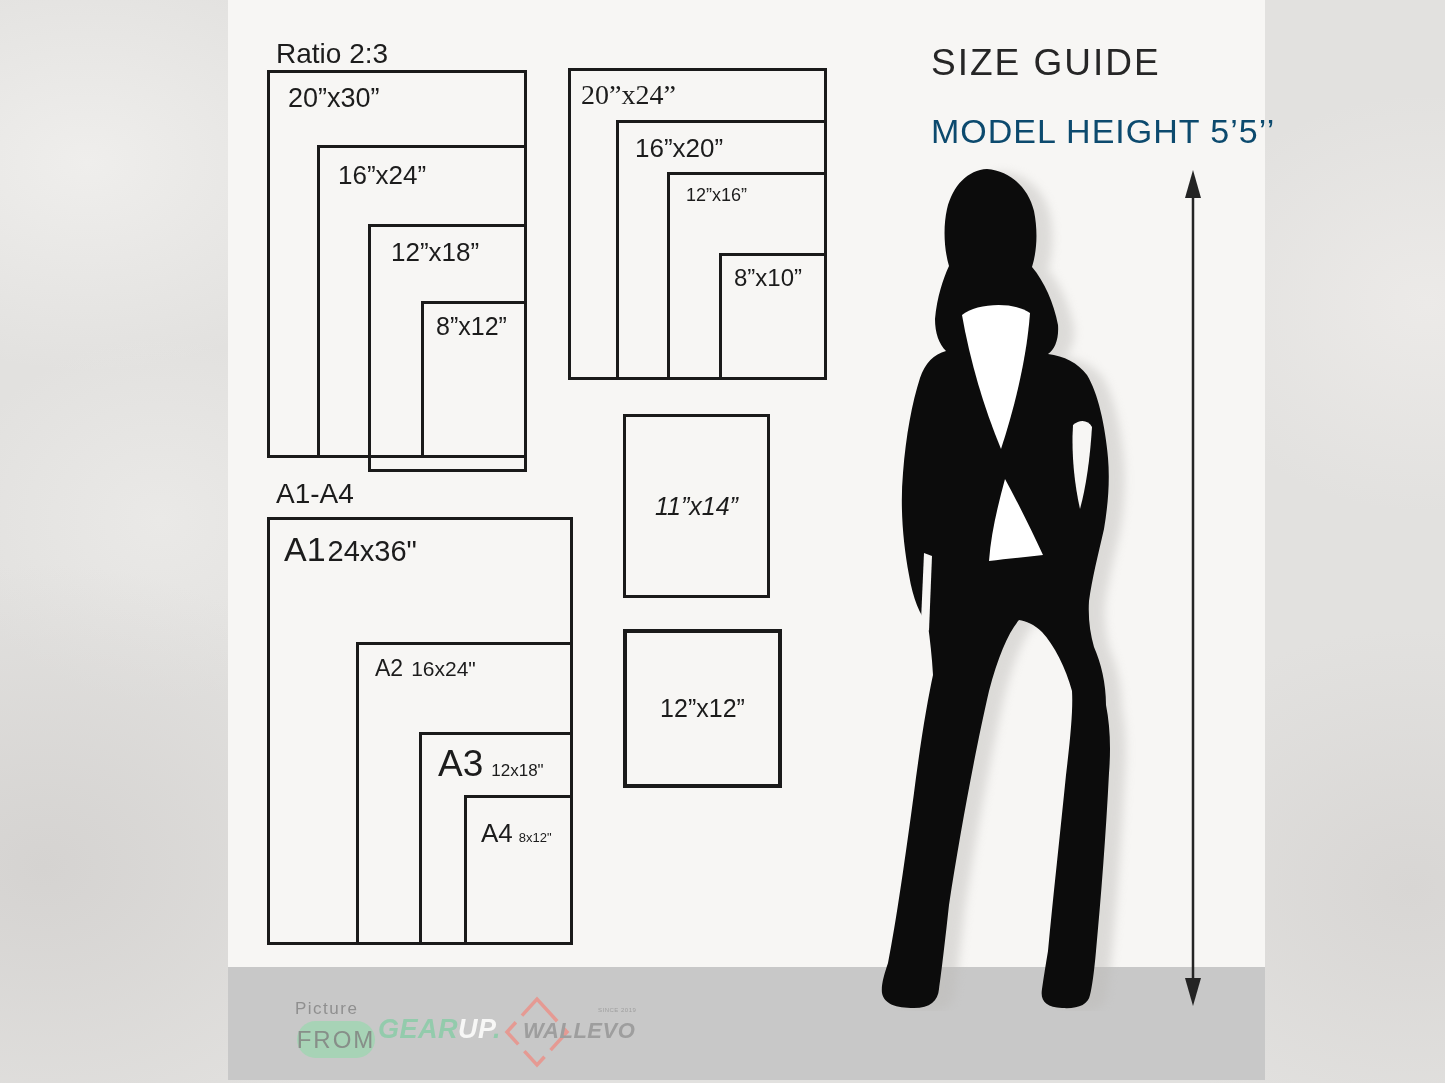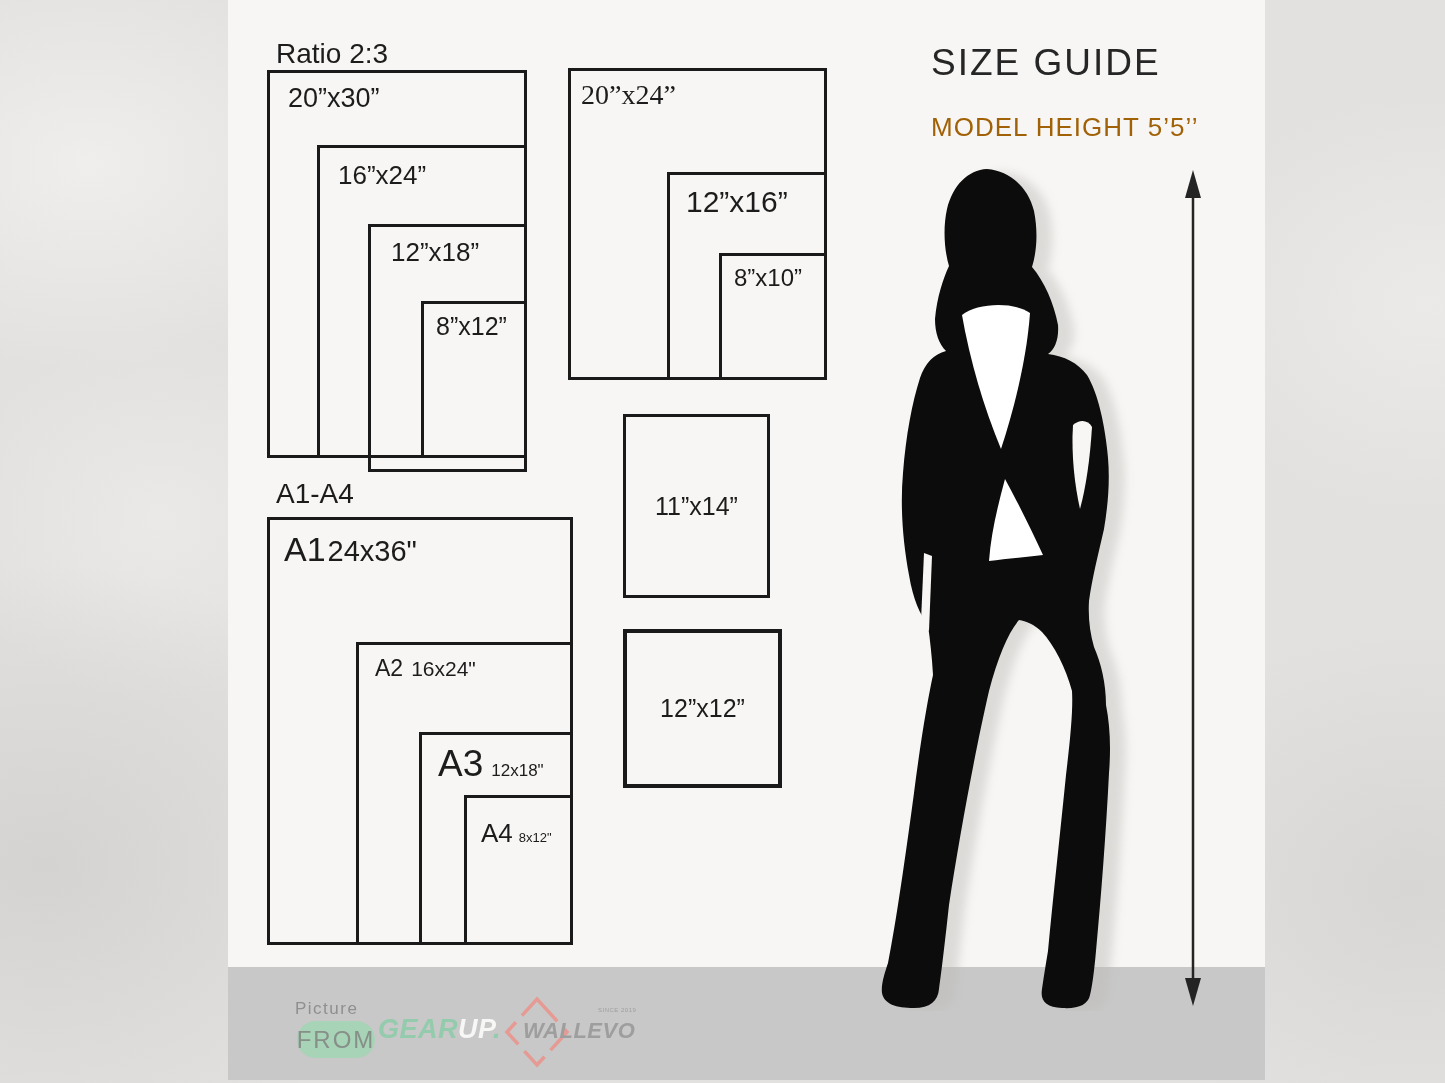--- a/index.html
+++ b/index.html
@@ -43,24 +43,24 @@
   .r23-2 .lab { margin:12px 0 0 18px; font-size:26px; }
   .r23-3 .lab { margin:10px 0 0 20px; font-size:26px; }
   .r23-4 .lab { margin:8px  0 0 12px; font-size:25px; }
   
   .g2-1 { left:568px; top:68px;  width:259px; height:312px; }
   .g2-2 { left:616px; top:120px; width:211px; height:260px; }
   .g2-3 { left:667px; top:172px; width:160px; height:208px; }
   .g2-4 { left:719px; top:253px; width:108px; height:127px; }
   .g2-1 .lab { margin:8px  0 0 10px; font-size:28px;font-family:Liberation Serif, serif; }
   .g2-2 .lab { margin:10px 0 0 16px; font-size:26px; }
-  .g2-3 .lab { margin:10px 0 0 16px; font-size:30px; }
+  .g2-3 .lab { margin:10px 0 0 16px; font-size:18px; }
   .g2-4 .lab { margin:8px  0 0 12px; font-size:24px; }
   
-  .sg-1 { left:623px; top:414px; width:147px; height:184px; display:flex; align-items:center; justify-content:center; }
+  .sg-1 { left:623px; top:414px; width:147px; height:184px; display:flex; align-items:center; justify-content:center;font-style:italic; }
   .sg-2 { left:623px; top:629px; width:159px; height:159px; border-width:4px; display:flex; align-items:center; justify-content:center; }
   .sg-1 .lab, .sg-2 .lab { font-size:25px; }
   
   .a1 { left:267px; top:517px; width:306px; height:428px; }
   .a2 { left:356px; top:642px; width:217px; height:303px; }
   .a3 { left:419px; top:732px; width:154px; height:213px; }
   .a4 { left:464px; top:795px; width:109px; height:150px; }
   .a-row { display:flex; align-items:baseline; }
   .a1 .a-row { margin:10px 0 0 14px; }
   .a2 .a-row { margin:10px 0 0 16px; }
@@ -69,21 +69,21 @@
   .a1 .a-name { font-size:34px; } .a1 .a-dim { font-size:29px; margin-left:2px; }
   .a2 .a-name { font-size:23px; } .a2 .a-dim { font-size:21px; margin-left:8px; }
   .a3 .a-name { font-size:37px; } .a3 .a-dim { font-size:17px; margin-left:8px; }
   .a4 .a-name { font-size:26px;margin-top:12px; } .a4 .a-dim { font-size:13px; margin-left:6px; }
   
   .group-title { position:absolute; font-size:28px; color:#1c1c1c; }
   .title-ratio { left:276px; top:38px; }
   .title-a    { left:276px; top:478px; }
   
   .size-guide   { position:absolute; left:931px; top:42px;  font-size:37px; letter-spacing:2px; color:#262626; }
-  .model-height { position:absolute; left:931px; top:112px; font-size:26px; letter-spacing:1px; color:#a16207; }
+  .model-height { position:absolute; left:931px; top:112px; font-size:34px; letter-spacing:1px; color:#0c4a6e; }
   
   .model-svg  { position:absolute; left:858px;  top:163px; width:284px; height:848px; }
   .arrow-svg  { position:absolute; left:1180px; top:167px; width:26px;  height:842px; }
   
   .picture-label { position:absolute; left:295px; top:999px; font-size:17px; color:#8f8f8f; letter-spacing:1.5px; }
   .from-pill {
     position:absolute; left:297px; top:1021px; width:78px; height:37px;
     background:#a7d3b6; border-radius:19px;
     display:flex; align-items:center; justify-content:center;
   }
@@ -118,20 +118,23 @@
   <div class="szrect r23-3">
     <span class="lab">12”x18”</span>
   </div>
   <div class="szrect r23-4">
     <span class="lab">8”x12”</span>
   </div>
 
   <div class="szrect g2-1">
     <span class="lab">20”x24”</span>
   </div>
+  <div class="szrect g2-2">
+    <span class="lab">16”x20”</span>
+  </div>
   <div class="szrect g2-3">
     <span class="lab">12”x16”</span>
   </div>
   <div class="szrect g2-4">
     <span class="lab">8”x10”</span>
   </div>
 
   <div class="szrect sg-1">
     <span class="lab">11”x14”</span>
   </div>

